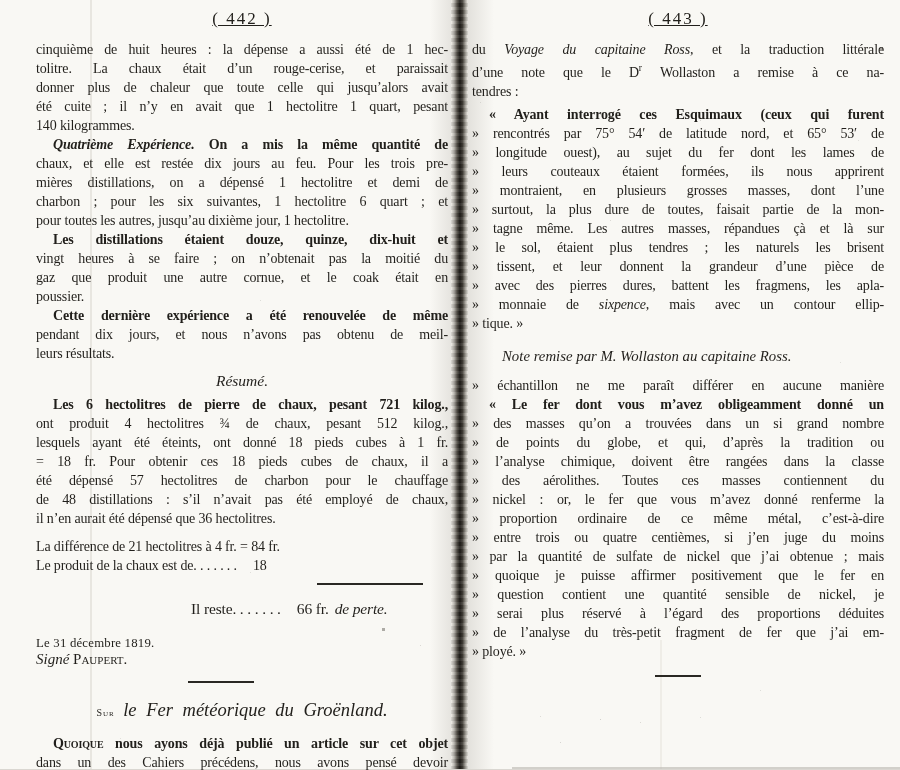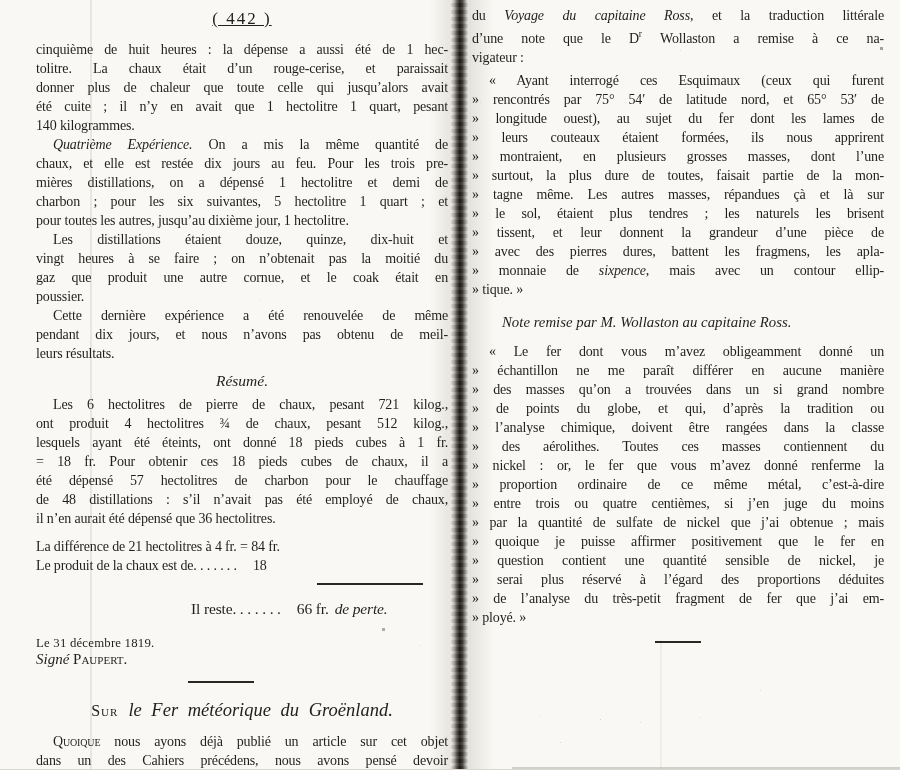--- a/index.html
+++ b/index.html
@@ -16,21 +16,21 @@
   .pagenum{
     text-align:center;font-size:17px;letter-spacing:2px;
     margin:2px 0 10px 0;line-height:22px;text-decoration:underline;
   }
   
   .ln{
     position:relative;font-size:14px;line-height:19px;
     letter-spacing:-0.15px;white-space:normal;
   }
   .ln.j{text-align:justify;text-align-last:justify;}
-  .ln.ind{text-indent:17px;}
+  .ln.ind{text-indent:17px;font-weight:bold;}
   .para{margin:0;}
   .quote{margin-top:4px;}
   span.i{font-style:italic;}
   span.sc{font-variant:small-caps;}
   span.sup{vertical-align:super;font-size:9.5px;letter-spacing:0;}
   span.gap{margin-left:16px;}
   span.gap2{margin-left:6px;}
   
   .heading-resume{text-align:center;font-size:15.5px;margin:8px 0 5px;line-height:19px;}
   .heading-resume .i{font-style:italic;}
@@ -38,21 +38,21 @@
   .account .ln{text-align:left;}
   .ln.reste{padding-left:155px;font-size:15.5px;margin-top:14px;}
   .sum-rule{height:0;border-top:2px solid #2a2823;width:106px;margin:8px 0 0 281px;}
   .sig-row{display:flex;justify-content:space-between;align-items:baseline;
            margin-top:18px;padding-right:22px;flex-direction:column;}
   .date{font-size:12.8px;letter-spacing:0.2px;}
   .sig{font-size:15px;}
   .short-rule{height:0;border-top:2px solid #2a2823;width:66px;margin:13px 0 0 152px;}
   .section-heading{text-align:center;margin-top:15px;font-size:18.5px;
                    word-spacing:5px;line-height:24px;}
-  .section-heading .sc{font-size:16px;letter-spacing:1px;}
+  .section-heading .sc{font-size:10px;letter-spacing:1px;}
   .note-heading{font-style:italic;font-size:14.8px;margin:14px 0 10px;
                 padding-left:30px;line-height:19px;}
   .end-rule{height:0;border-top:2px solid #2a2823;width:46px;margin:14px auto 0;}
   .p-gap{margin-top:9px;}
   
   #gutter{
     position:absolute;left:451px;top:0;width:17px;height:770px;
     background:linear-gradient(to right,
       #f1efe9 0%,#b5b2ab 18%,#55514a 36%,#1e1c18 52%,
       #434039 68%,#a5a29a 85%,#efede7 100%);
@@ -107,21 +107,21 @@
       <div class="ln j">cinquième de huit heures : la dépense a aussi été de 1 hec-</div>
       <div class="ln j">tolitre. La chaux était d’un rouge-cerise, et paraissait</div>
       <div class="ln j">donner plus de chaleur que toute celle qui jusqu’alors avait</div>
       <div class="ln j">été cuite ; il n’y en avait que 1 hectolitre 1 quart, pesant</div>
       <div class="ln">140 kilogrammes.</div>
     </div>
   <div class="para">
       <div class="ln j ind"><span class="i">Quatrième Expérience.</span><span> On a mis la même quantité de</span></div>
       <div class="ln j">chaux, et elle est restée dix jours au feu. Pour les trois pre-</div>
       <div class="ln j">mières distillations, on a dépensé 1 hectolitre et demi de</div>
-      <div class="ln j">charbon ; pour les six suivantes, 5 hectolitre 1 quart ; et</div>
+      <div class="ln j">charbon ; pour les six suivantes, 1 hectolitre 6 quart ; et</div>
       <div class="ln">pour toutes les autres, jusqu’au dixième jour, 1 hectolitre.</div>
     </div>
   <div class="para">
       <div class="ln j ind">Les distillations étaient douze, quinze, dix-huit et</div>
       <div class="ln j">vingt heures à se faire ; on n’obtenait pas la moitié du</div>
       <div class="ln j">gaz que produit une autre cornue, et le coak était en</div>
       <div class="ln">poussier.</div>
     </div>
   <div class="para">
       <div class="ln j ind">Cette dernière expérience a été renouvelée de même</div>
@@ -155,43 +155,44 @@
   <div class="short-rule"></div>
   <div class="section-heading"><span class="sc">Sur </span><span class="i">le Fer météorique du Groënland.</span></div>
   <div class="para p-gap">
       <div class="ln j ind"><span class="sc">Quoique</span><span> nous ayons déjà publié un article sur cet objet</span></div>
       <div class="ln j">dans un des Cahiers précédens, nous avons pensé devoir</div>
       <div class="ln j">communiquer encore à nos lecteurs le passage suivant</div>
     </div>
 </div>
 
 <div id="right-col" class="page">
+  <div class="pagenum">( 443 )</div>
   <div class="para">
       <div class="ln j"><span>du </span><span class="i">Voyage du capitaine Ross</span><span>, et la traduction littérale</span></div>
       <div class="ln j"><span>d’une note que le D</span><span class="sup">r</span><span> Wollaston a remise à ce na-</span></div>
-      <div class="ln">vigateur :</div>
+      <div class="ln">tendres :</div>
     </div>
   <div class="para quote">
       <div class="ln j ind">« Ayant interrogé ces Esquimaux (ceux qui furent</div>
       <div class="ln j">» rencontrés par 75° 54′ de latitude nord, et 65° 53′ de</div>
       <div class="ln j">» longitude ouest), au sujet du fer dont les lames de</div>
       <div class="ln j">» leurs couteaux étaient formées, ils nous apprirent</div>
       <div class="ln j">» montraient, en plusieurs grosses masses, dont l’une</div>
       <div class="ln j">» surtout, la plus dure de toutes, faisait partie de la mon-</div>
       <div class="ln j">» tagne même. Les autres masses, répandues çà et là sur</div>
       <div class="ln j">» le sol, étaient plus tendres ; les naturels les brisent</div>
       <div class="ln j">» tissent, et leur donnent la grandeur d’une pièce de</div>
       <div class="ln j">» avec des pierres dures, battent les fragmens, les apla-</div>
       <div class="ln j"><span>» monnaie de </span><span class="i">sixpence</span><span>, mais avec un contour ellip-</span></div>
       <div class="ln">» tique. »</div>
     </div>
   <div class="note-heading"><span class="i">Note remise par M. Wollaston au capitaine Ross.</span></div>
   <div class="para">
+      <div class="ln j">» échantillon ne me paraît différer en aucune manière</div>
       <div class="ln j ind">« Le fer dont vous m’avez obligeamment donné un</div>
-      <div class="ln j">» échantillon ne me paraît différer en aucune manière</div>
       <div class="ln j">» des masses qu’on a trouvées dans un si grand nombre</div>
       <div class="ln j">» de points du globe, et qui, d’après la tradition ou</div>
       <div class="ln j">» l’analyse chimique, doivent être rangées dans la classe</div>
       <div class="ln j">» des aérolithes. Toutes ces masses contiennent du</div>
       <div class="ln j">» nickel : or, le fer que vous m’avez donné renferme la</div>
       <div class="ln j">» proportion ordinaire de ce même métal, c’est-à-dire</div>
       <div class="ln j">» entre trois ou quatre centièmes, si j’en juge du moins</div>
       <div class="ln j">» par la quantité de sulfate de nickel que j’ai obtenue ; mais</div>
       <div class="ln j">» quoique je puisse affirmer positivement que le fer en</div>
       <div class="ln j">» question contient une quantité sensible de nickel, je</div>

